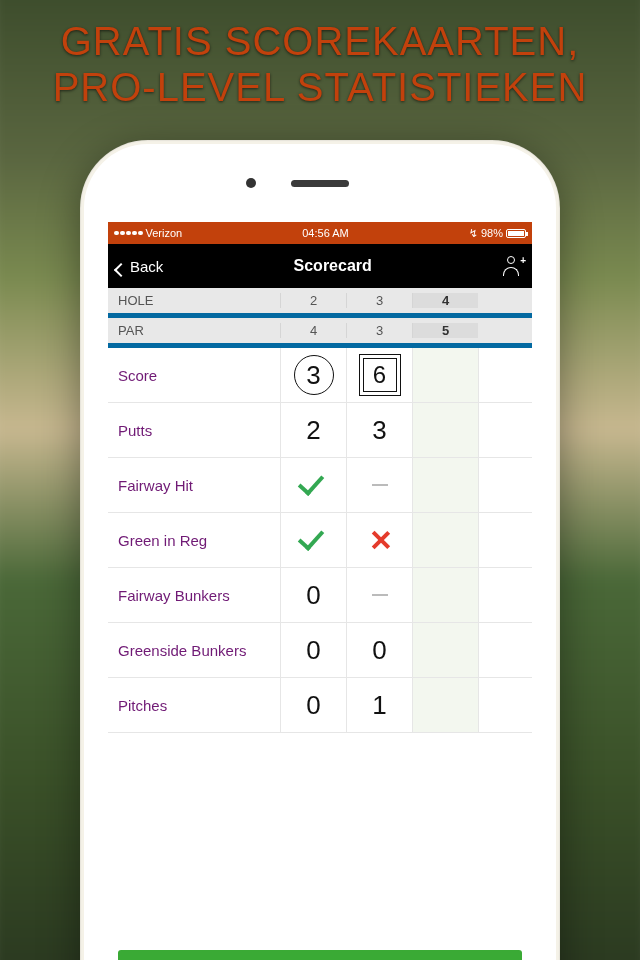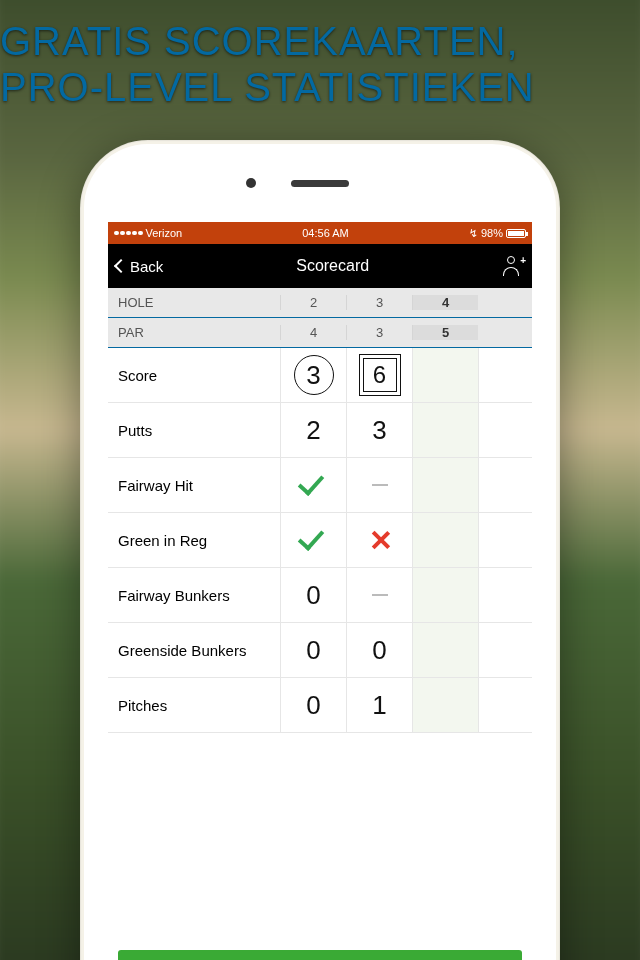--- a/index.html
+++ b/index.html
@@ -6,21 +6,21 @@
   html, body { width: 640px; height: 960px; overflow: hidden; font-family: -apple-system, Helvetica, Arial, sans-serif; }
   .bg {
     width: 640px; height: 960px;
     background: linear-gradient(to bottom, #3a4a2a 0%, #5a6640 18%, #7a8a50 30%, #c8b890 45%, #4a6838 60%, #3a5028 80%, #2a3820 100%);
     filter: blur(8px);
     position: absolute; top:0; left:0; z-index:0;
     transform: scale(1.05);
   }
   .promo {
     position: absolute; top: 18px; left: 0; width: 640px; z-index: 2;
-    color: #0369a1;
+    text-align: center; color: #c2410c;
     font-size: 40px; font-weight: 400; letter-spacing: 1px;
     line-height: 1.15;
     text-shadow: 0 1px 3px rgba(0,0,0,0.6);
   }
   .phone {
     position: absolute;
     left: 80px; top: 140px;
     width: 480px; height: 940px;
     background: #f5f2e8;
     border-radius: 68px;
@@ -58,37 +58,37 @@
   .sb-dot { width:4.5px; height:4.5px; border-radius:50%; background:#fff; }
   .sb-battery { width:20px; height:9px; border:1px solid #fff; border-radius:2px; position:relative; }
   .sb-battery::after { content:""; position:absolute; right:-3px; top:2px; width:2px; height:4px; background:#fff; }
   .sb-batfill { position:absolute; left:1px; top:1px; bottom:1px; width:90%; background:#fff; }
   .navbar {
     height: 44px; background: #000; color: #fff;
     display:flex; align-items:center; justify-content:space-between;
     padding: 0 8px;
     font-size: 16px;
   }
-  .nav-back { display:flex; align-items:center; gap:2px; font-size:15px; }
+  .nav-back { display:flex; align-items:flex-end; gap:2px; font-size:15px; }
   .chev-left { width:10px; height:10px; border-left:2px solid #fff; border-bottom:2px solid #fff; transform:rotate(45deg); margin-right:2px; }
-  .nav-title { font-weight:400; }
+  .nav-title { font-weight:700; }
   .add-user { position:relative; width:22px; height:20px; }
   .au-head { width:8px; height:8px; border:1.5px solid #fff; border-radius:50%; position:absolute; left:5px; top:0; }
   .au-body { width:16px; height:9px; border:1.5px solid #fff; border-bottom:none; border-radius:9px 9px 0 0; position:absolute; left:1px; bottom:0; }
   .au-plus { position:absolute; right:-2px; top:-1px; font-size:10px; font-weight:bold; }
 
   .header-grid { background:#e8e8e8; }
-  .hrow { display:flex; height:30px; align-items:center; border-bottom:1px solid #0369a1; font-size:13px; color:#555; }
+  .hrow { display:flex; height:30px; align-items:center; border-bottom:5px solid #0369a1; font-size:13px; color:#555; }
   .hlabel { width:172px; padding-left:10px; text-align:left; }
   .hcell { width:66px; text-align:center; border-left:1px solid #d5d5d5; }
   .hcell.current { background:#dcdcdc; font-weight:700; color:#333; }
 
   .data-rows { }
   .drow { display:flex; height:55px; align-items:center; border-bottom:1px solid #e6e6e6; }
-  .dlabel { width:172px; padding-left:10px; font-size:15px; color:#000000; }
+  .dlabel { width:172px; padding-left:10px; font-size:15px; color:#701a75; }
   .dcell { width:66px; height:100%; display:flex; align-items:center; justify-content:center; border-left:1px solid #e6e6e6; font-size:26px; color:#111; position:relative; }
   .dcell.current { background:#f3f7ef; }
 
   .score-circle { width:40px; height:40px; border:1.5px solid #111; border-radius:50%; display:flex; align-items:center; justify-content:center; font-size:26px; }
   .score-square-outer { width:42px; height:42px; border:1.5px solid #111; display:flex; align-items:center; justify-content:center; }
   .score-square-inner { width:34px; height:34px; border:1.5px solid #111; display:flex; align-items:center; justify-content:center; font-size:24px; }
 
   .check { width:24px; height:14px; border-left:4px solid #33a852; border-bottom:4px solid #33a852; transform:rotate(-48deg) translateY(-4px); }
   .cross { position:relative; width:22px; height:22px; }
   .cross::before, .cross::after { content:""; position:absolute; left:10px; top:0; width:3.5px; height:22px; background:#e43b2c; }

